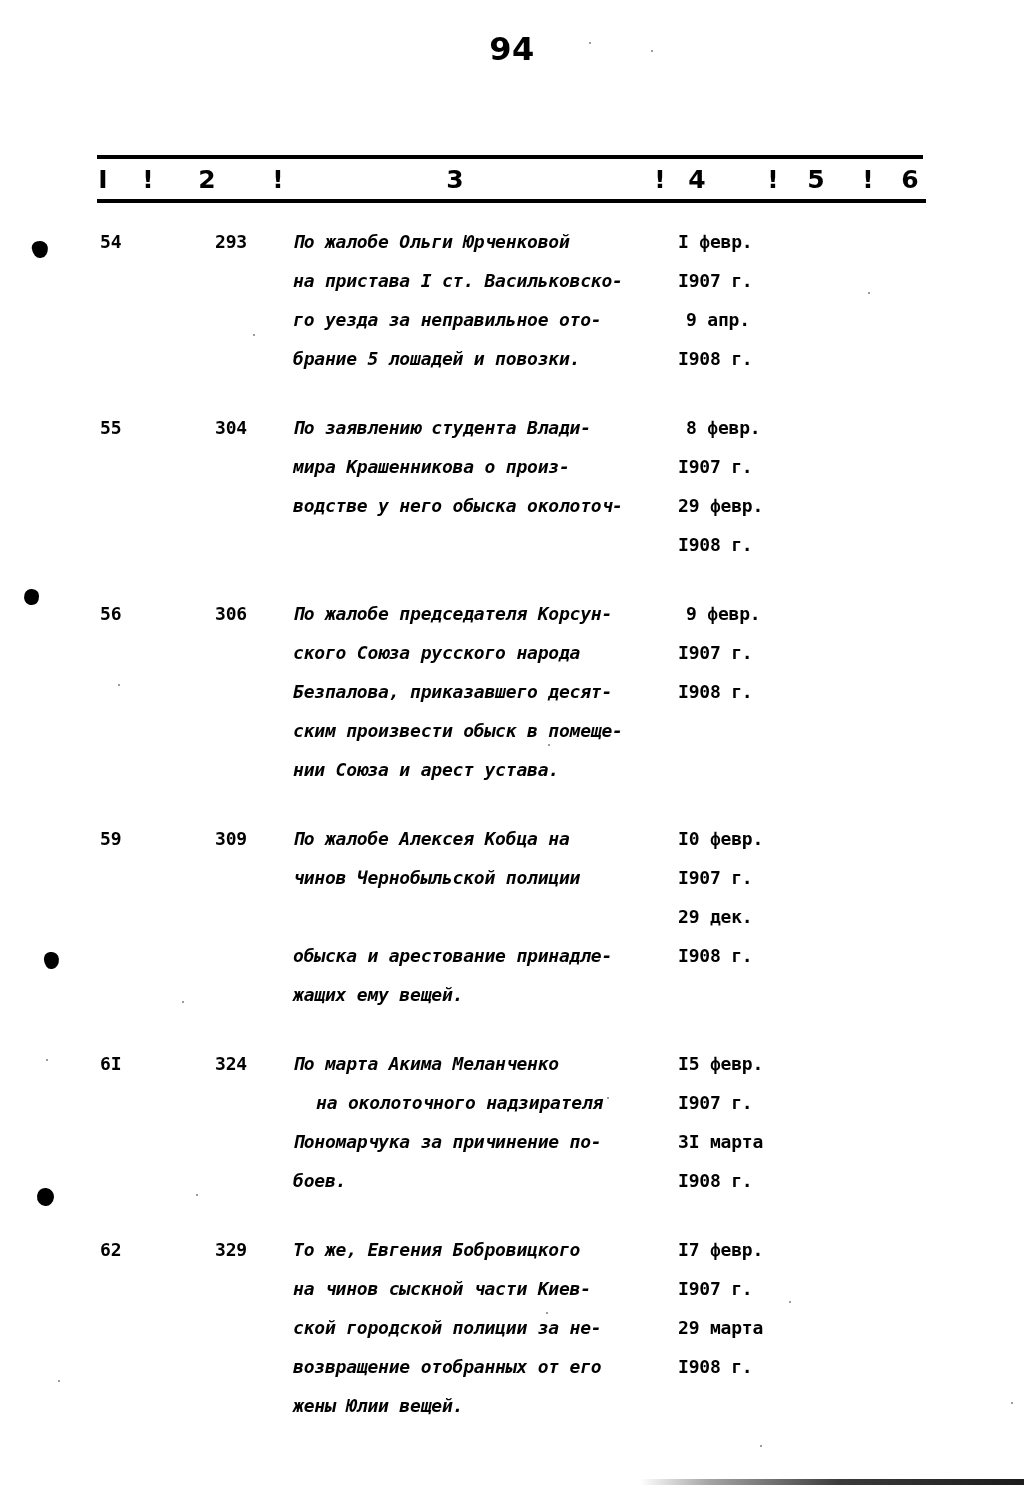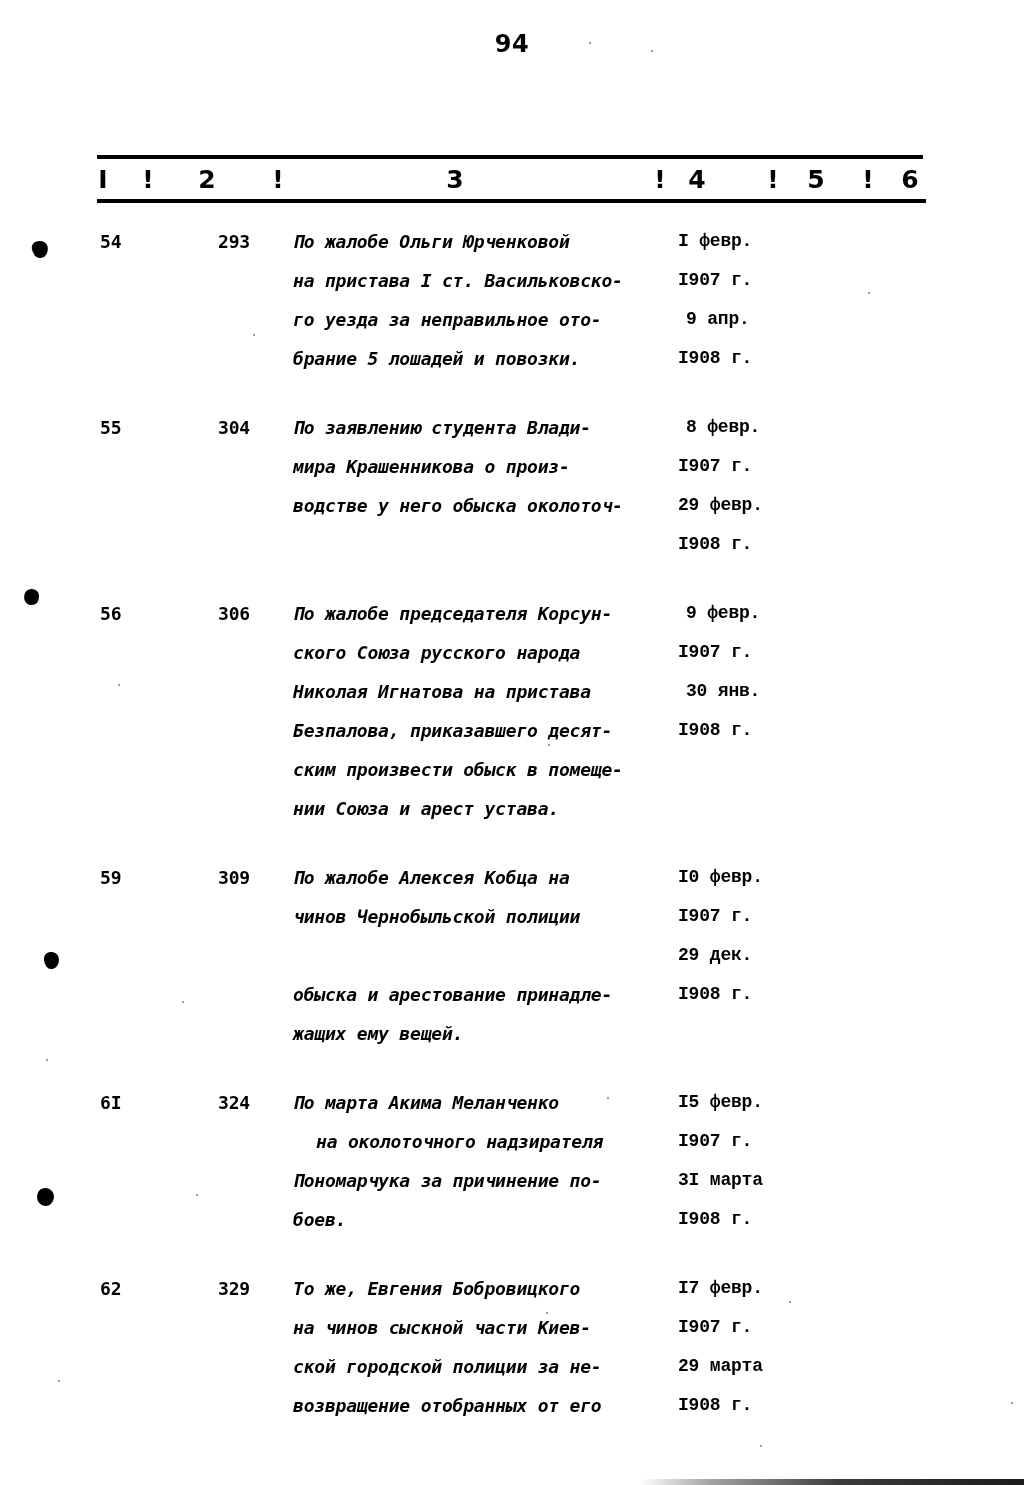--- a/index.html
+++ b/index.html
@@ -19,21 +19,21 @@
   }
 
   
   .page-number {
     position: absolute;
     left: 0;
     top: 30px;
     width: 1024px;
     text-align: center;
     font-family: "DejaVu Sans", "Liberation Sans", sans-serif;
-    font-size: 24px;
+    font-size: 32px;
     font-weight: 700;
     letter-spacing: 0.5px;
   }
 
   
   .rule {
     position: absolute;
     left: 97px;
     background: #000000;
   }
@@ -73,40 +73,39 @@
     letter-spacing: -0.2px;
   }
   .c-num {
     position: absolute;
     left: 100px;
     width: 60px;
     text-align: left;
   }
   .c-ref {
     position: absolute;
-    left: 170px;
+    left: 191px;
     width: 80px;
-    text-align: right;
+    text-align: center;
   }
   .c-text {
     position: absolute;
     left: 293px;
     width: 380px;
     text-align: left;
     font-style: italic;
   }
   .c-text.indent {
     left: 316px;
   }
   .c-date {
     position: absolute;
     left: 678px;
     width: 200px;
     text-align: left;
-    font-family: Liberation Mono, monospace;
   }
   .c-date.pad1 { left: 686px; }
 
   
   .mark {
     position: absolute;
     background: #000000;
     width: 16px;
     height: 17px;
   }
@@ -169,21 +168,20 @@
       </div>
       <div class="row">
         <div class="line"><span class="c-num">55</span><span class="c-ref">304</span><span class="c-text">По заявлению студента Влади-</span><span class="c-date pad1">8 февр.</span></div>
         <div class="line"><span class="c-text">мира Крашенникова о произ-</span><span class="c-date">I907 г.</span></div>
         <div class="line"><span class="c-text">водстве у него обыска околоточ-</span><span class="c-date">29 февр.</span></div>
         <div class="line"><span class="c-date">I908 г.</span></div>
       </div>
       <div class="row">
         <div class="line"><span class="c-num">56</span><span class="c-ref">306</span><span class="c-text">По жалобе председателя Корсун-</span><span class="c-date pad1">9 февр.</span></div>
         <div class="line"><span class="c-text">ского Союза русского народа</span><span class="c-date">I907 г.</span></div>
-        <div class="line"><span class="c-text">Николая Игнатова на пристава</span><span class="c-date pad1">30 янв.</span></div>
         <div class="line"><span class="c-text">Безпалова, приказавшего десят-</span><span class="c-date">I908 г.</span></div>
         <div class="line"><span class="c-text">ским произвести обыск в помеще-</span></div>
         <div class="line"><span class="c-text">нии Союза и арест устава.</span></div>
       </div>
       <div class="row">
         <div class="line"><span class="c-num">59</span><span class="c-ref">309</span><span class="c-text">По жалобе Алексея Кобца на</span><span class="c-date">I0 февр.</span></div>
         <div class="line"><span class="c-text">чинов Чернобыльской полиции</span><span class="c-date">I907 г.</span></div>
         <div class="line"><span class="c-date">29 дек.</span></div>
         <div class="line"><span class="c-text">обыска и арестование принадле-</span><span class="c-date">I908 г.</span></div>
         <div class="line"><span class="c-text">жащих ему вещей.</span></div>
@@ -192,20 +190,21 @@
         <div class="line"><span class="c-num">6I</span><span class="c-ref">324</span><span class="c-text">По марта Акима Меланченко</span><span class="c-date">I5 февр.</span></div>
         <div class="line"><span class="c-text indent">на околоточного надзирателя</span><span class="c-date">I907 г.</span></div>
         <div class="line"><span class="c-text">Пономарчука за причинение по-</span><span class="c-date">3I марта</span></div>
         <div class="line"><span class="c-text">боев.</span><span class="c-date">I908 г.</span></div>
       </div>
       <div class="row">
         <div class="line"><span class="c-num">62</span><span class="c-ref">329</span><span class="c-text">То же, Евгения Бобровицкого</span><span class="c-date">I7 февр.</span></div>
         <div class="line"><span class="c-text">на чинов сыскной части Киев-</span><span class="c-date">I907 г.</span></div>
         <div class="line"><span class="c-text">ской городской полиции за не-</span><span class="c-date">29 марта</span></div>
         <div class="line"><span class="c-text">возвращение отобранных от его</span><span class="c-date">I908 г.</span></div>
+        <div class="line"><span class="c-text">жены Юлии вещей.</span></div>
       </div>
     </div>
 
   <div class="mark m1"></div>
   <div class="mark m2"></div>
   <div class="mark m3"></div>
   <div class="mark m4"></div>
 
   <div class="speck" style="left:589px;top:42px;"></div>
   <div class="speck" style="left:651px;top:50px;"></div>

